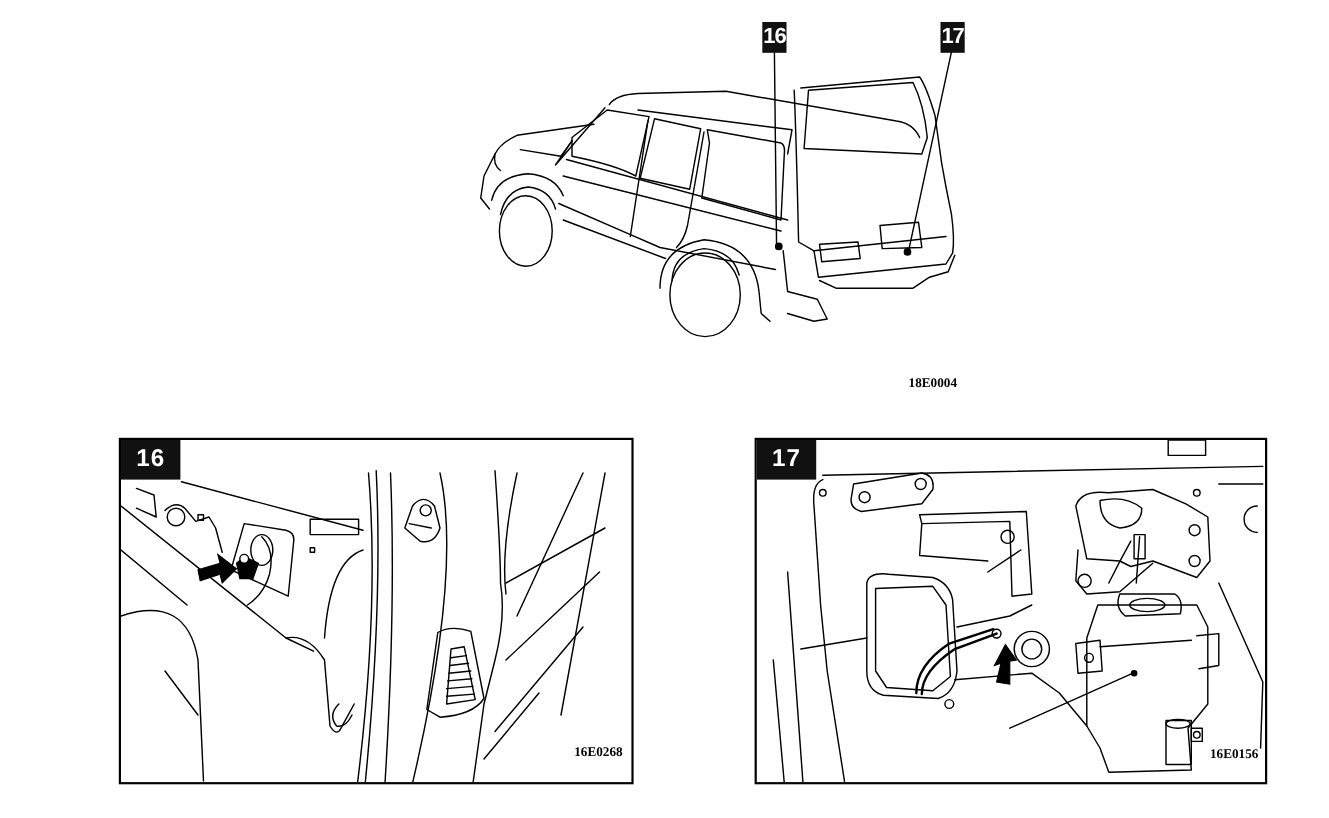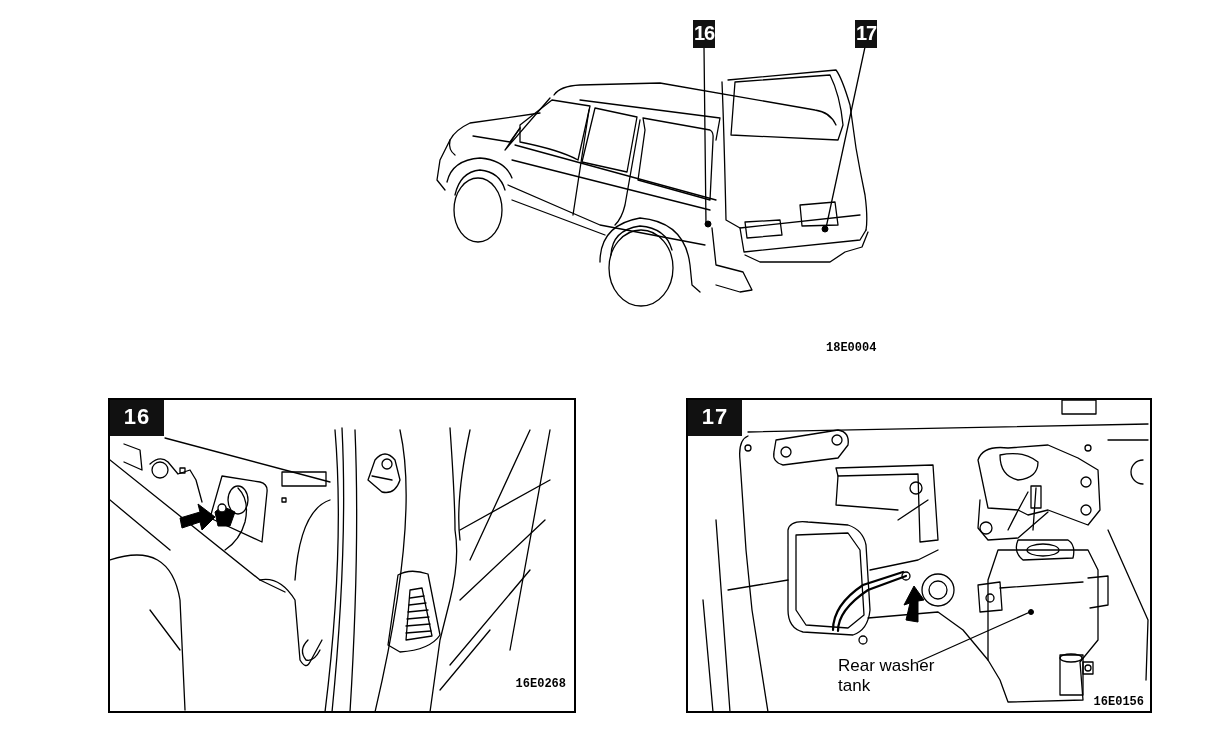--- a/index.html
+++ b/index.html
@@ -2,21 +2,21 @@
 <html><head>
   <meta charset="utf-8">
   <style>
     html, body { margin: 0; padding: 0; background: #ffffff; }
     body { width: 1208px; height: 744px; position: relative; overflow: hidden;
            font-family: "Liberation Sans", sans-serif; color: #000; }
     .abs { position: absolute; }
     .callout { position: absolute; background: #111; color: #fff; font-weight: bold;
                font-family: "Liberation Sans", sans-serif; font-size: 20px; line-height: 26px;
                text-align: center; width: 22px; height: 28px; letter-spacing: -1px; }
-    .fig-code { position: absolute; font-family: Liberation Mono, monospace; font-weight: bold;
+    .fig-code { position: absolute; font-family: Liberation Serif, serif; font-weight: bold;
                 font-size: 12px; letter-spacing: 0px; }
     .panel { position: absolute; border: 2px solid #000; background: #fff; overflow: hidden; box-sizing: border-box; }
     .panel-tag { position: absolute; left: 0; top: 0; background: #111; color: #fff; font-weight: bold;
                  font-family: "Liberation Sans", sans-serif; font-size: 22px; line-height: 34px;
                  width: 54px; height: 36px; text-align: center; letter-spacing: 1px; }
     .panel svg { position: absolute; left: 0; top: 0; }
     .label { position: absolute; font-family: "Liberation Sans", sans-serif; font-size: 17px; line-height: 20px; }
     svg .ln { fill: none; stroke: #000; stroke-width: 1.3; stroke-linecap: round; stroke-linejoin: round; }
     svg .thick { fill: none; stroke: #000; stroke-width: 2.2; stroke-linecap: round; }
     svg .blk { fill: #000; stroke: #000; }
@@ -201,18 +201,14 @@
     <circle class="ln" cx="400" cy="268" r="3"></circle>
 
     <path class="ln" d="M230 262 L342 212"></path>
     <circle class="blk" cx="343" cy="212" r="2.5"></circle>
 
     <path class="ln" d="M420 40 L460 40"></path>
     <path class="ln" d="M455 60 A12 12 0 0 0 455 84"></path>
     <path class="ln" d="M420 130 L460 220 L458 280"></path>
     <rect class="ln" x="374" y="0" width="34" height="14"></rect>
   </svg>
-  <div class="label" style="left:150px;top:256px;">
-    <div>Rear washer</div>
-    <div>tank</div>
-  </div>
-  <div class="fig-code" style="right:6px;bottom:2px;">16E0156</div>
+  <div class="fig-code" style="right:6px;bottom:18px;">16E0156</div>
 </div>
 
 </body></html>

